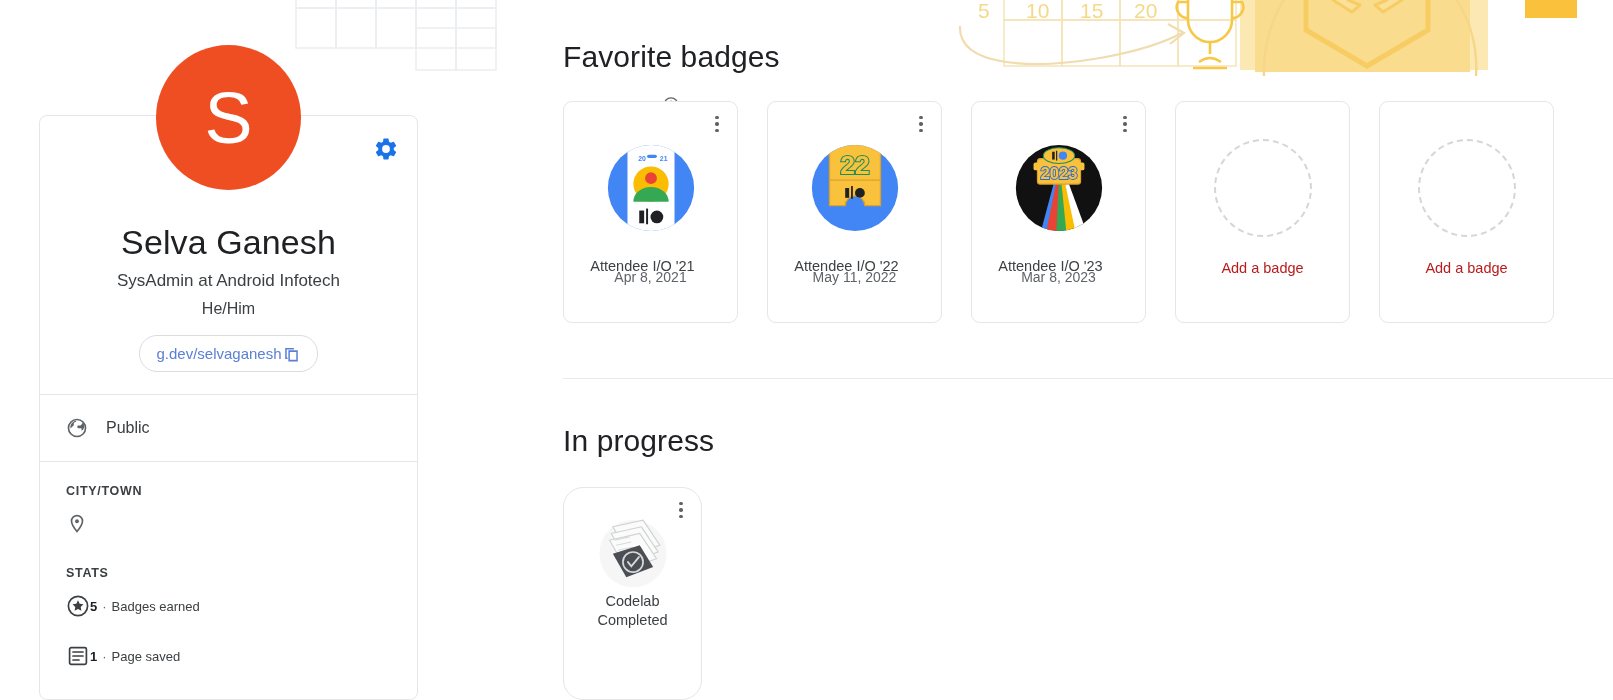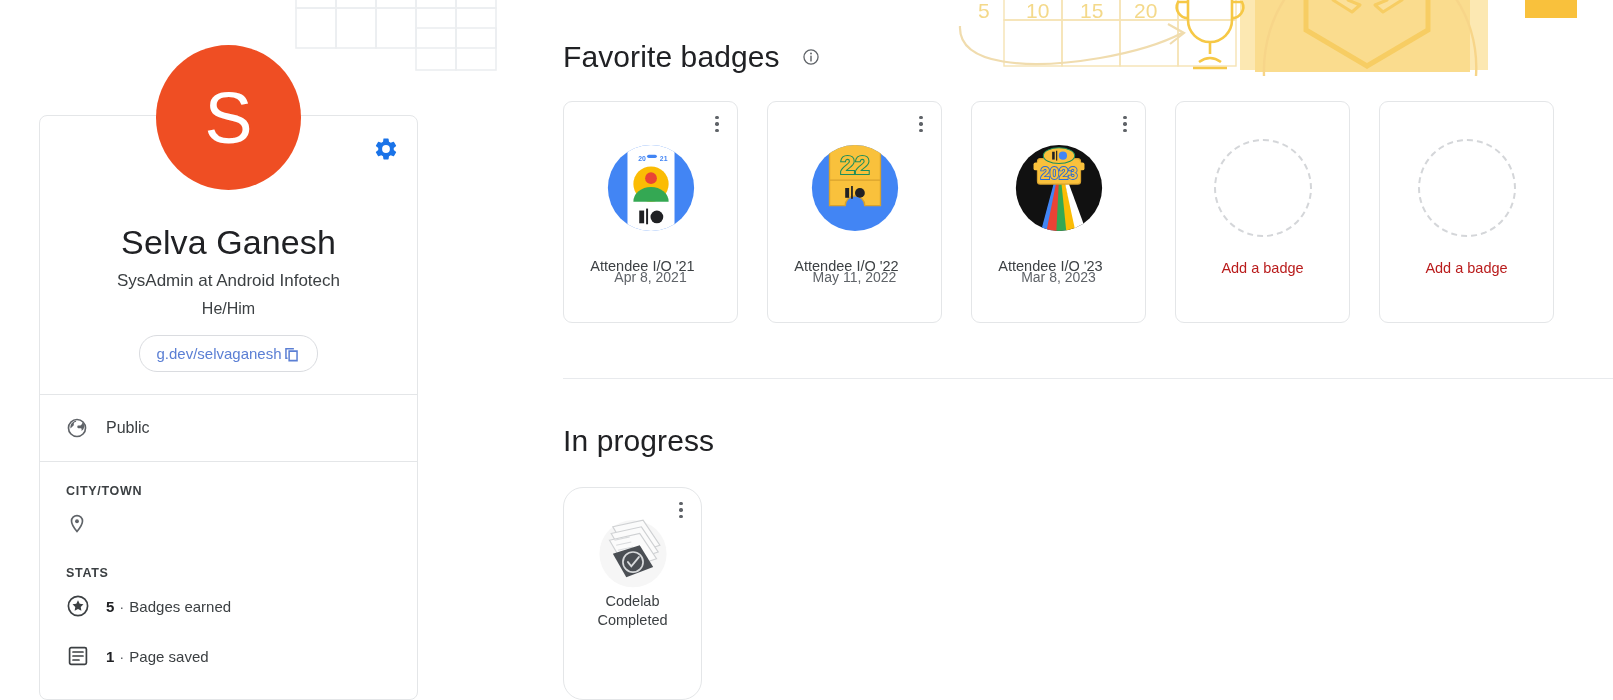--- a/index.html
+++ b/index.html
@@ -42,28 +42,28 @@
     font-size:15px; color:#5b7fd4; cursor:pointer; background:#fff;text-align:right;
   }
   .divider { height:1px; background:#e4e6e8; margin-top:22px; }
   .row-public {
     display:flex; align-items:center; gap:18px;
     padding:22px 26px; font-size:16px; color:#3c4043;
   }
   .sec { padding:22px 26px 0; }
   .sec-label { font-size:12.5px; font-weight:700; color:#3c4043; letter-spacing:.7px; }
   .pin { margin-top:14px; }
-  .stat-row { display:flex; align-items:center; gap:16px; margin-top:14px; font-size:15px; color:#3c4043; }
+  .stat-row { display:flex; align-items:center; gap:0; margin-top:14px; font-size:13px; color:#3c4043; }
   .stat-row .num { font-weight:700; color:#202124; }
   .stat-row .dot { margin:0 5px; color:#5f6368; }
 
   
   .content { position:absolute; left:563px; top:0; width:1050px; height:700px; }
   .sec-title { font-size:30px; color:#202124; font-weight:400; letter-spacing:.1px; }
-  .title-row { display:flex; align-items:center; gap:22px; position:absolute; top:40px; left:0; }
+  .title-row { display:flex; align-items:center; gap:22px; position:absolute; top:40px; left:0;flex-direction:column; }
 
   .badge-grid { position:absolute; top:101px; left:0; display:flex; gap:29px; }
   .badge-card {
     width:175px; height:222px; background:#fff;
     border:1px solid #e4e6e8; border-radius:9px;
     position:relative; cursor:pointer;
   }
   .kebab { position:absolute; top:9px; right:9px; width:22px; height:26px;
            display:flex; flex-direction:column; align-items:center; justify-content:center; gap:3px; cursor:pointer; }
   .kebab i { width:3.4px; height:3.4px; border-radius:50%; background:#5f6368; display:block; }

